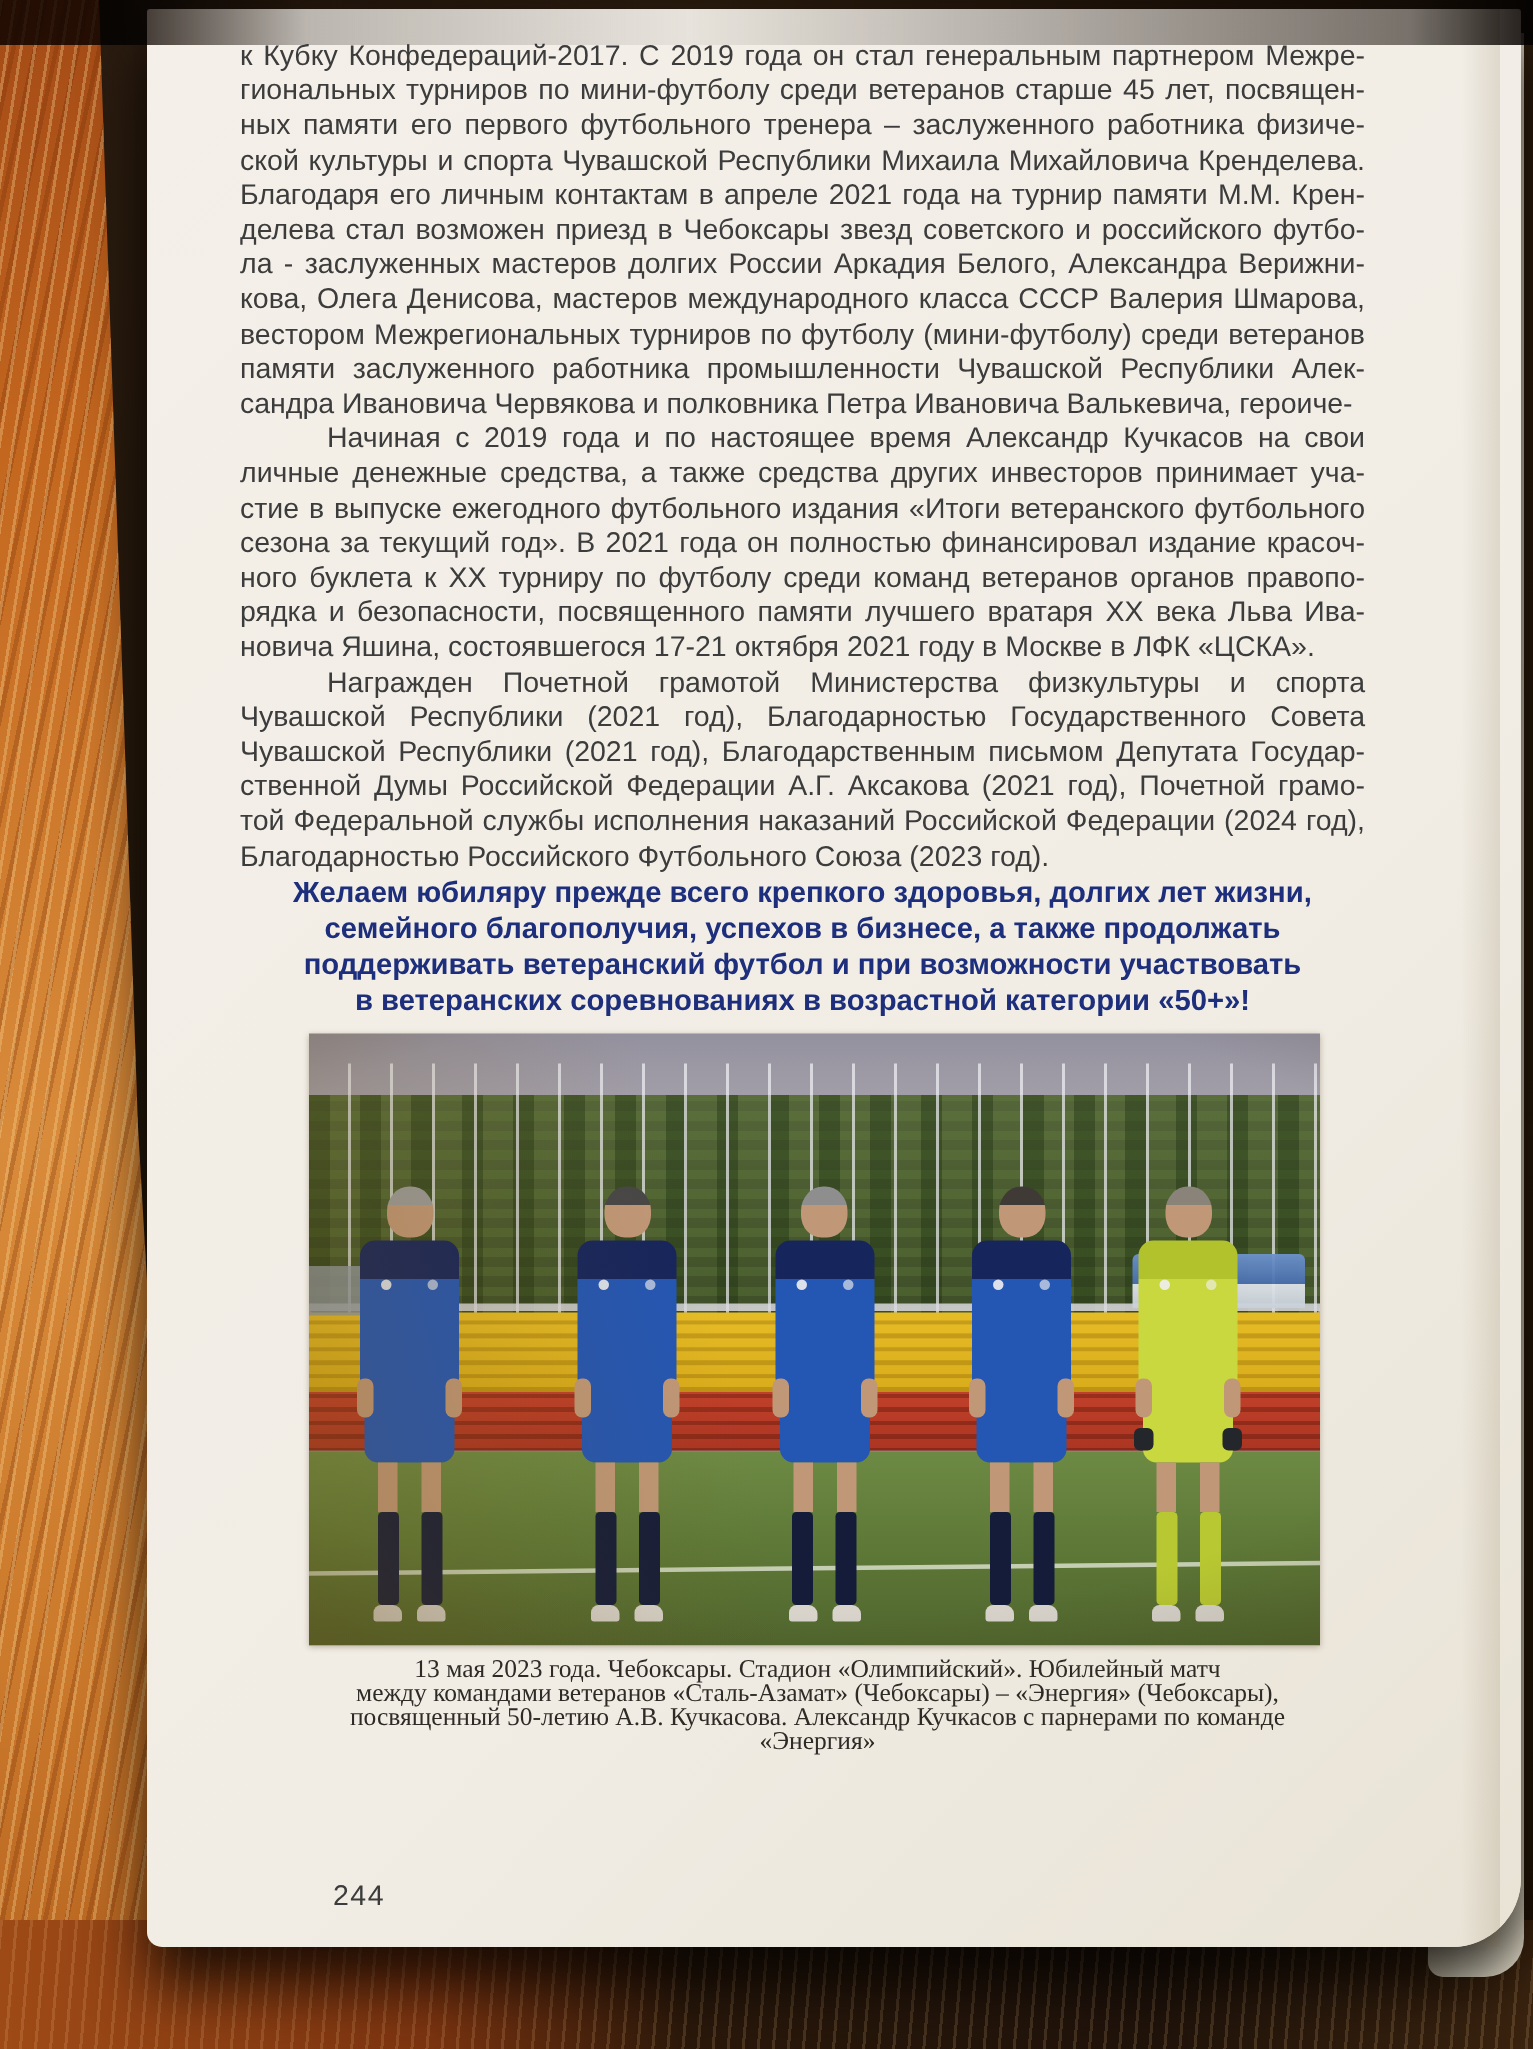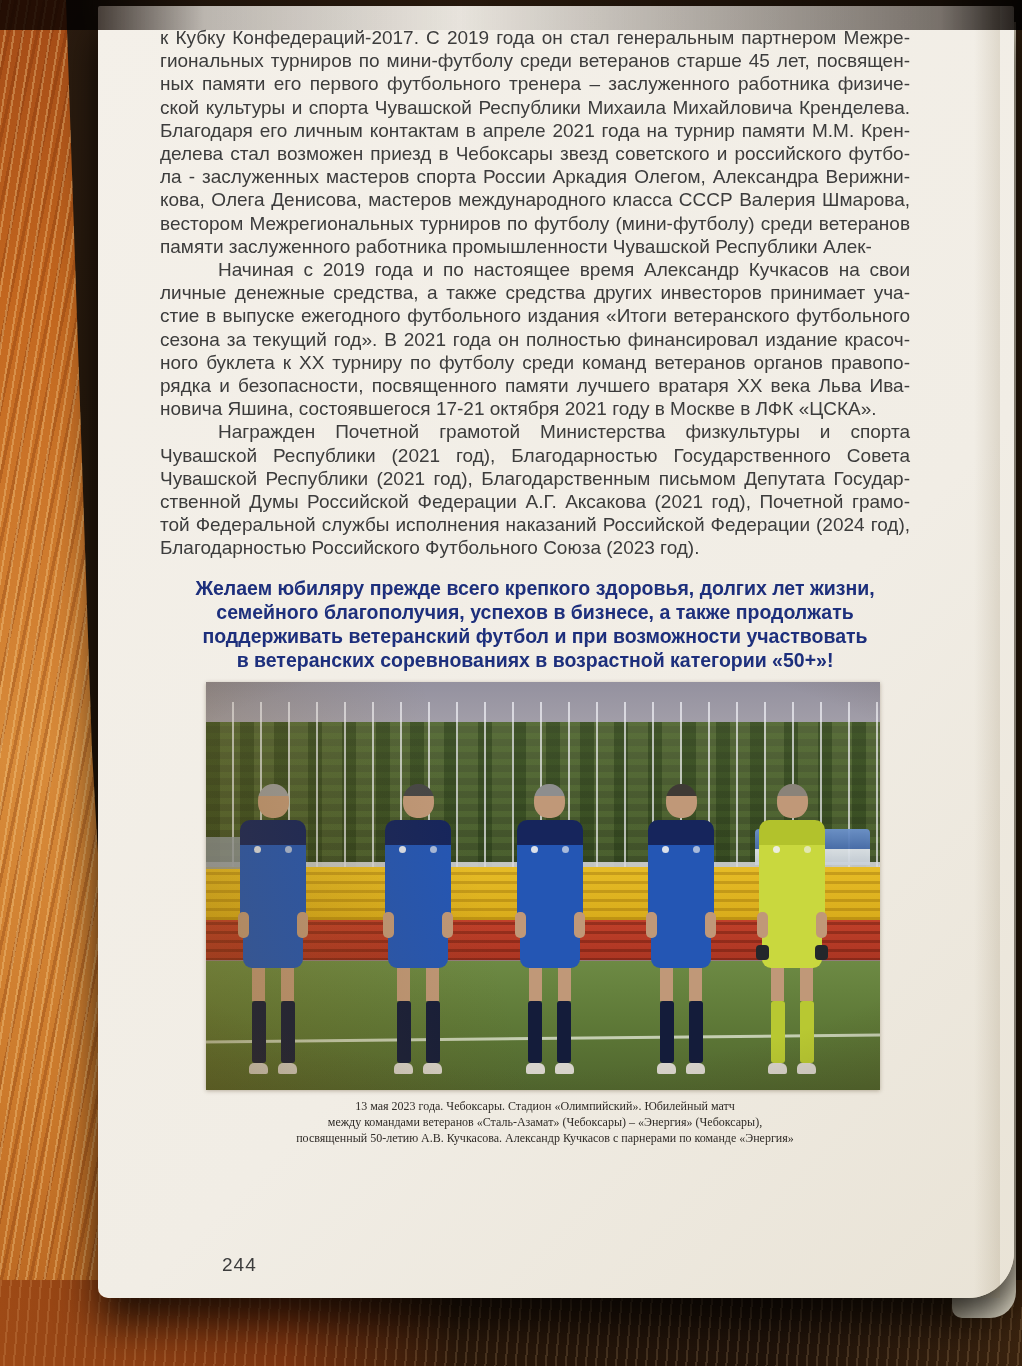--- a/index.html
+++ b/index.html
@@ -45,21 +45,21 @@
     content:"";position:absolute;right:14px;top:0;width:26px;height:100%;
     background:linear-gradient(90deg,rgba(0,0,0,0),rgba(120,100,60,.16));
   }
   .content{position:absolute;left:62px;top:20px;width:750px;}
   
   .para{color:#3c3c3c;font-size:19px;line-height:23.2px;}
   .jline{text-align:justify;text-align-last:justify;white-space:normal;}
   .para .jline:last-child{text-align-last:left;}
   .para.indent .jline:first-child{text-indent:58px;}
   
-  .wish{margin-top:16px;color:#1d2f7c;font-weight:bold;font-size:19.5px;line-height:24px;text-align:center;}
+  .wish{margin-top:0;color:#1d2f7c;font-weight:bold;font-size:19.5px;line-height:24px;text-align:center;}
   
   .photo{
     position:relative;margin:10px 0 0 46px;width:674px;height:408px;overflow:hidden;
     background:linear-gradient(180deg,#94919f 0%,#a7a3ac 14%,#b0acb4 18%);
     box-shadow:0 1px 4px rgba(80,60,30,.35);
   }
   .trees{
     position:absolute;left:0;top:10%;width:100%;height:36%;
     background:
       repeating-linear-gradient(90deg,rgba(20,40,10,.35) 0 14px,rgba(0,0,0,0) 14px 34px),
@@ -121,45 +121,46 @@
   .glove.l{left:-3px;} .glove.r{right:-3px;}
   .shorts{width:60px;height:52px;border-radius:4px 4px 9px 9px;margin-top:-2px;}
   .legs{display:flex;gap:15px;margin-top:0;}
   .leg{display:flex;flex-direction:column;align-items:center;width:14px;}
   .shin{width:13px;height:33px;}
   .sock{width:14px;height:62px;border-radius:3px;}
   .shoe{width:19px;height:11px;border-radius:5px 6px 2px 2px;background:#d8d4cc;}
   
   .caption{
     margin:8px 0 13px 55px;width:660px;text-align:center;
-    font-family:"Liberation Serif",serif;font-size:12px;line-height:16.2px;color:#2e2a26;
+    font-family:"Liberation Serif",serif;font-size:17px;line-height:16.2px;color:#2e2a26;
   }
   .folio{position:absolute;left:124px;top:1248px;font-size:19px;color:#3c3c3c;letter-spacing:1px;}
 </style>
 </head>
 <body>
 
 <div class="wood-left"></div>
 <div class="wood-bottom"></div>
 <div class="page-stack"></div>
 
 <div class="page">
   <div class="content">
 
     <div class="para">
         <div class="jline">к Кубку Конфедераций-2017. С 2019 года он стал генеральным партнером Межре-</div>
         <div class="jline">гиональных турниров по мини-футболу среди ветеранов старше 45 лет, посвящен-</div>
         <div class="jline">ных памяти его первого футбольного тренера – заслуженного работника физиче-</div>
         <div class="jline">ской культуры и спорта Чувашской Республики Михаила Михайловича Кренделева.</div>
         <div class="jline">Благодаря его личным контактам в апреле 2021 года на турнир памяти М.М. Крен-</div>
         <div class="jline">делева стал возможен приезд в Чебоксары звезд советского и российского футбо-</div>
-        <div class="jline">ла - заслуженных мастеров спорта России Аркадия Олегом, Александра Верижни-</div>
+        <div class="jline">ла - заслуженных мастеров долгих России Аркадия Белого, Александра Верижни-</div>
         <div class="jline">кова, Олега Денисова, мастеров международного класса СССР Валерия Шмарова,</div>
         <div class="jline">вестором Межрегиональных турниров по футболу (мини-футболу) среди ветеранов</div>
         <div class="jline">памяти заслуженного работника промышленности Чувашской Республики Алек-</div>
+        <div class="jline">сандра Ивановича Червякова и полковника Петра Ивановича Валькевича, героиче-</div>
       </div>
 
     <div class="para indent">
         <div class="jline">Начиная с 2019 года и по настоящее время Александр Кучкасов на свои</div>
         <div class="jline">личные денежные средства, а также средства других инвесторов принимает уча-</div>
         <div class="jline">стие в выпуске ежегодного футбольного издания «Итоги ветеранского футбольного</div>
         <div class="jline">сезона за текущий год». В 2021 года он полностью финансировал издание красоч-</div>
         <div class="jline">ного буклета к XX турниру по футболу среди команд ветеранов органов правопо-</div>
         <div class="jline">рядка и безопасности, посвященного памяти лучшего вратаря XX века Льва Ива-</div>
         <div class="jline">новича Яшина, состоявшегося 17-21 октября 2021 году в Москве в ЛФК «ЦСКА».</div>

